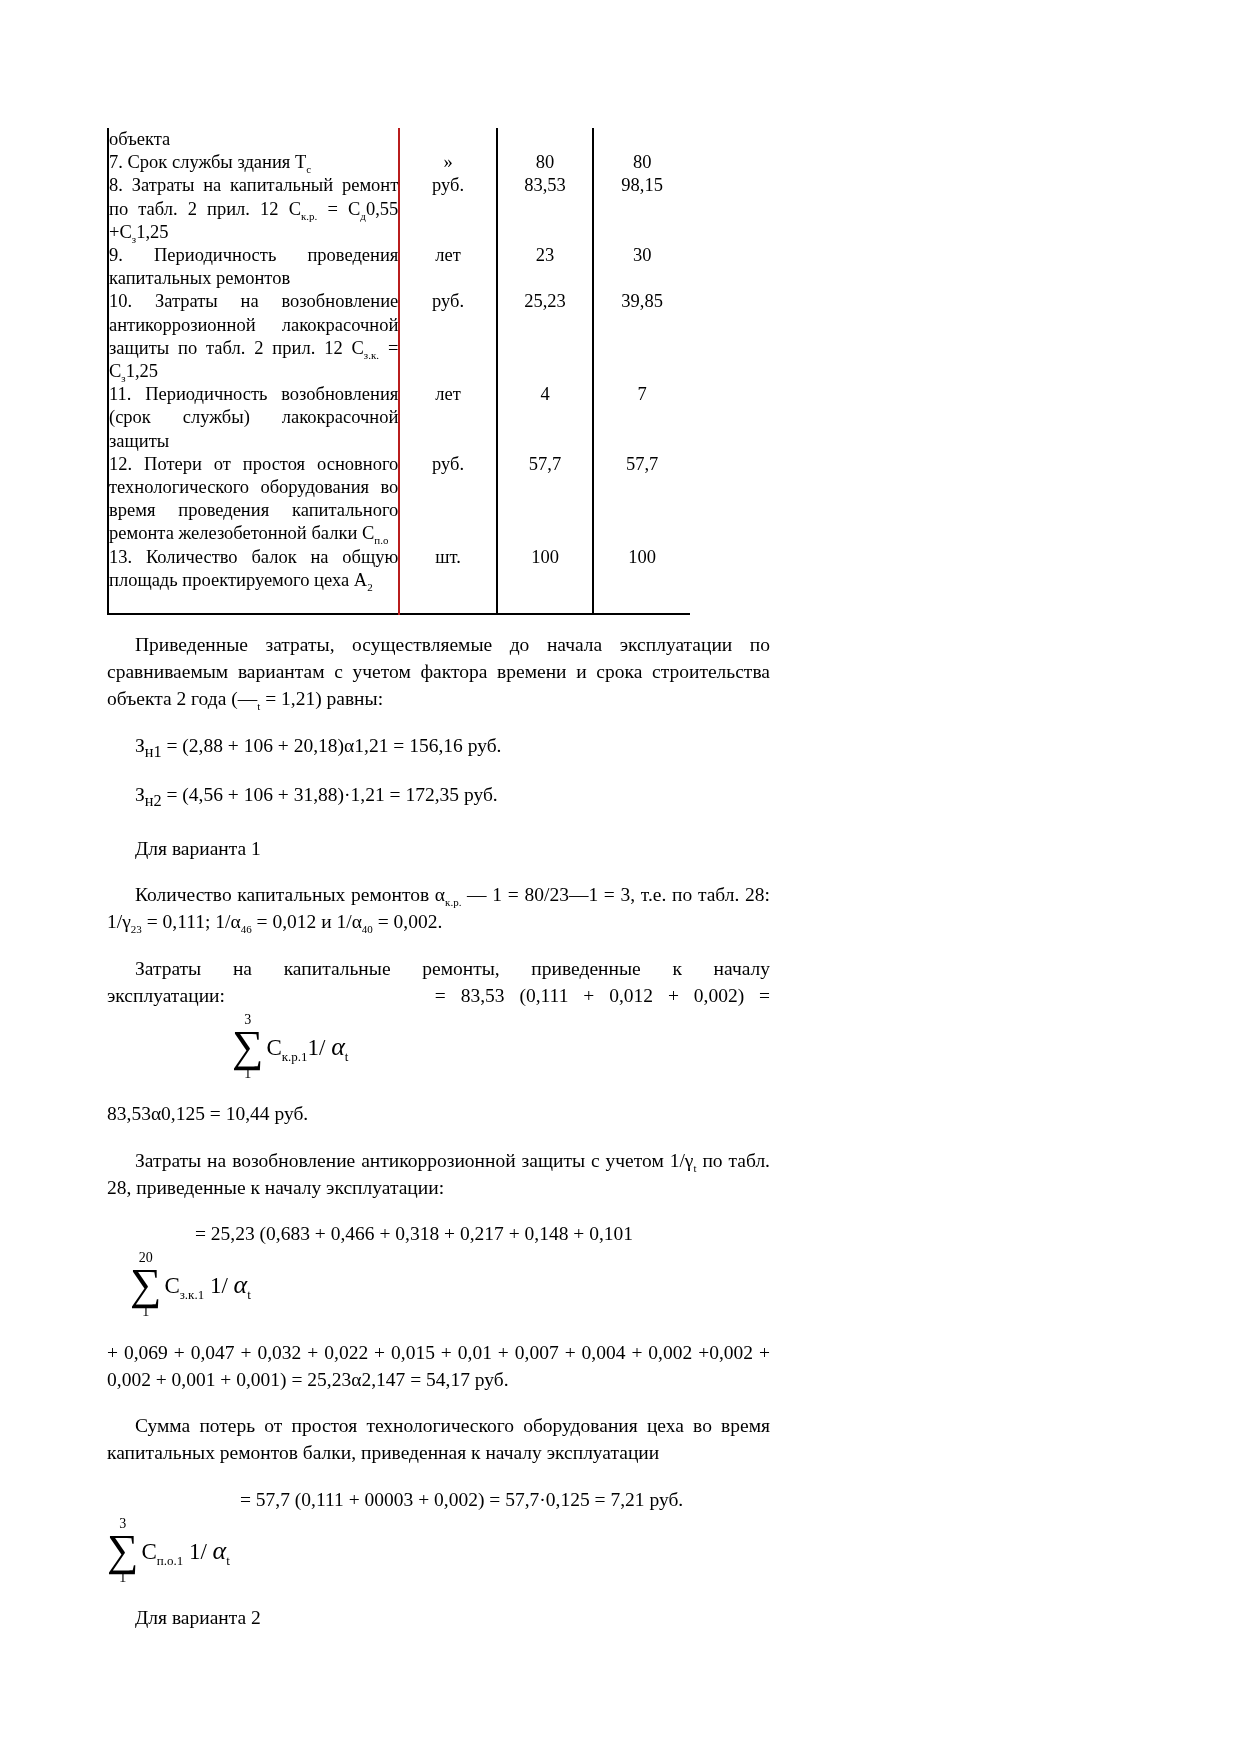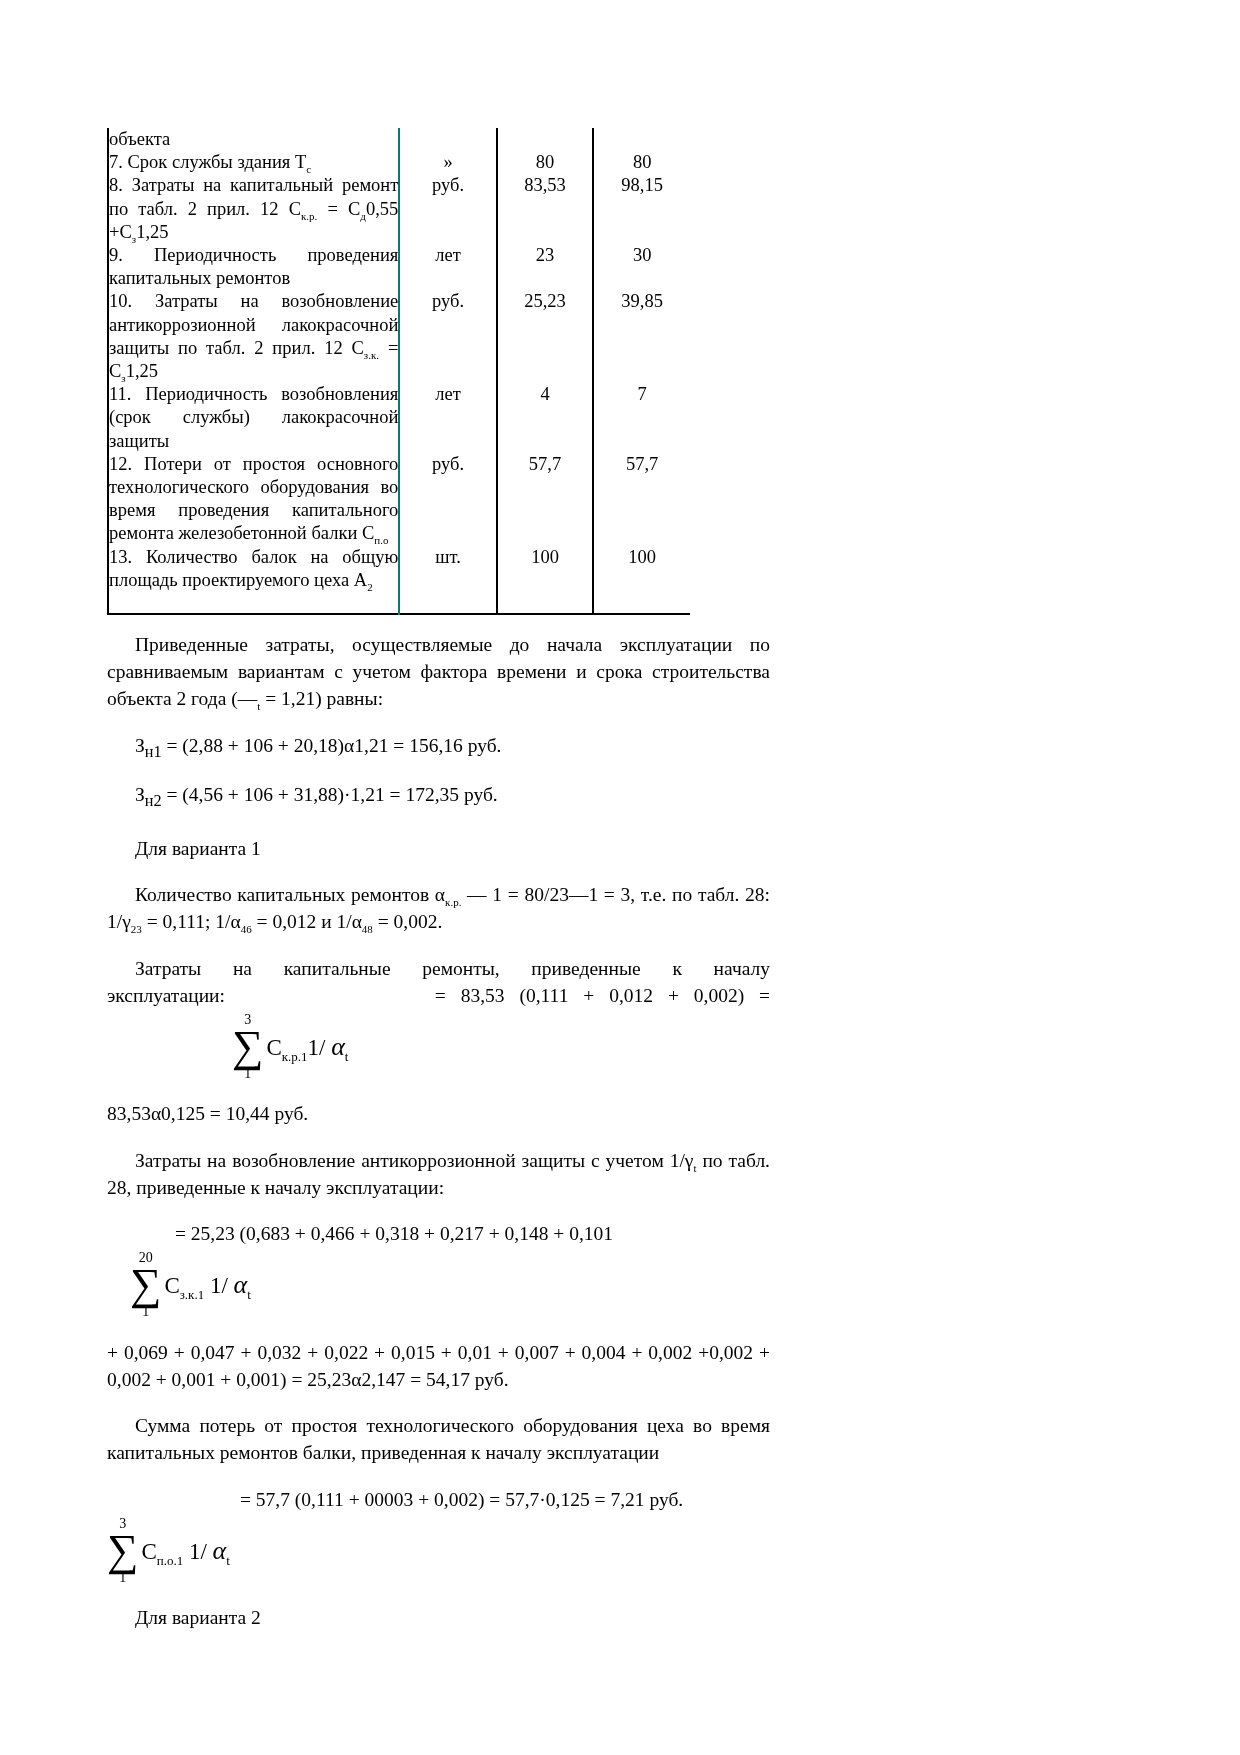--- a/index.html
+++ b/index.html
@@ -15,21 +15,21 @@
 
   
   table.params {
     border-collapse:collapse;
     width:583px;
     border-left:2px solid #000;
     border-bottom:2px solid #000;
     font-size:18.5px; line-height:23.2px;
   }
   table.params td { vertical-align:top; padding:0; }
-  td.c-desc { width:293px; text-align:justify; padding-right:4px; border-right:2px solid #0f766e;margin-left:47px; }
+  td.c-desc { width:293px; text-align:justify; padding-right:4px; border-right:2px solid #b91c1c;margin-left:47px; }
   td.c-unit { width:97px;  text-align:center; border-right:2px solid #000; }
   td.c-v1   { width:96px;  text-align:center; border-right:2px solid #000; }
   td.c-v2   { width:97px;  text-align:center; }
   td.c-desc sub, .bodytext sub { font-size:11px; line-height:0; }
   tr.last td { padding-bottom:21px; }
 
   
   .bodytext { font-size:19.5px; line-height:27px; text-align:justify; }
   .indent { text-indent:28px; }
   .mt-lg { margin-top:16px;font-family:Liberation Serif, serif; }
@@ -105,42 +105,42 @@
       </tr>
     </tbody>
   </table>
 
   <p class="bodytext indent mt-lg">Приведенные затраты, осуществляемые до начала эксплуатации по сравниваемым вариантам с учетом фактора времени и срока строительства объекта 2 года (—<sub>t</sub> = 1,21) равны:</p>
 
   <div class="eq">З<sub>н1</sub> = (2,88 + 106 + 20,18)α1,21 = 156,16 руб.</div>
   <div class="eq">З<sub>н2</sub> = (4,56 + 106 + 31,88)·1,21 = 172,35 руб.</div>
 
   <p class="bodytext indent">Для варианта 1</p>
-  <p class="bodytext indent">Количество капитальных ремонтов α<sub>к.р.</sub> — 1 = 80/23—1 = 3, т.е. по табл. 28: 1/γ<sub>23</sub> = 0,111; 1/α<sub>46</sub> = 0,012 и 1/α<sub>48</sub> = 0,002.</p>
+  <p class="bodytext indent">Количество капитальных ремонтов α<sub>к.р.</sub> — 1 = 80/23—1 = 3, т.е. по табл. 28: 1/γ<sub>23</sub> = 0,111; 1/α<sub>46</sub> = 0,012 и 1/α<sub>40</sub> = 0,002.</p>
 
   <div>
     <div class="line-just" style="text-indent:28px;">Затраты на капитальные ремонты, приведенные к началу</div>
     <div class="line-flex">
       <span>эксплуатации:</span>
       <span class="wide-space">= 83,53 (0,111 + 0,012 + 0,002) =</span>
     </div>
   </div>
 
   <div class="formula" style="margin-left:125px;">
     <div class="sigma-block">
       <div class="sig-limit">3</div>
       <div class="sigma">∑</div>
       <div class="sig-limit">1</div>
     </div>
     <div class="fbody">С<sub>к.р.1</sub>1/ <i>α</i><sub>t</sub></div>
   </div>
 
   <p class="bodytext">83,53α0,125 = 10,44 руб.</p>
   <p class="bodytext indent">Затраты на возобновление антикоррозионной защиты с учетом 1/γ<sub>t</sub> по табл. 28, приведенные к началу эксплуатации:</p>
-  <div class="shift-line" style="margin-left:68px;">= 25,23 (0,683 + 0,466 + 0,318 + 0,217 + 0,148 + 0,101</div>
+  <div class="shift-line" style="margin-left:88px;">= 25,23 (0,683 + 0,466 + 0,318 + 0,217 + 0,148 + 0,101</div>
 
   <div class="formula" style="margin-left:23px;">
     <div class="sigma-block">
       <div class="sig-limit">20</div>
       <div class="sigma">∑</div>
       <div class="sig-limit">1</div>
     </div>
     <div class="fbody">С<sub>з.к.1</sub> 1/ <i>α</i><sub>t</sub></div>
   </div>
 

